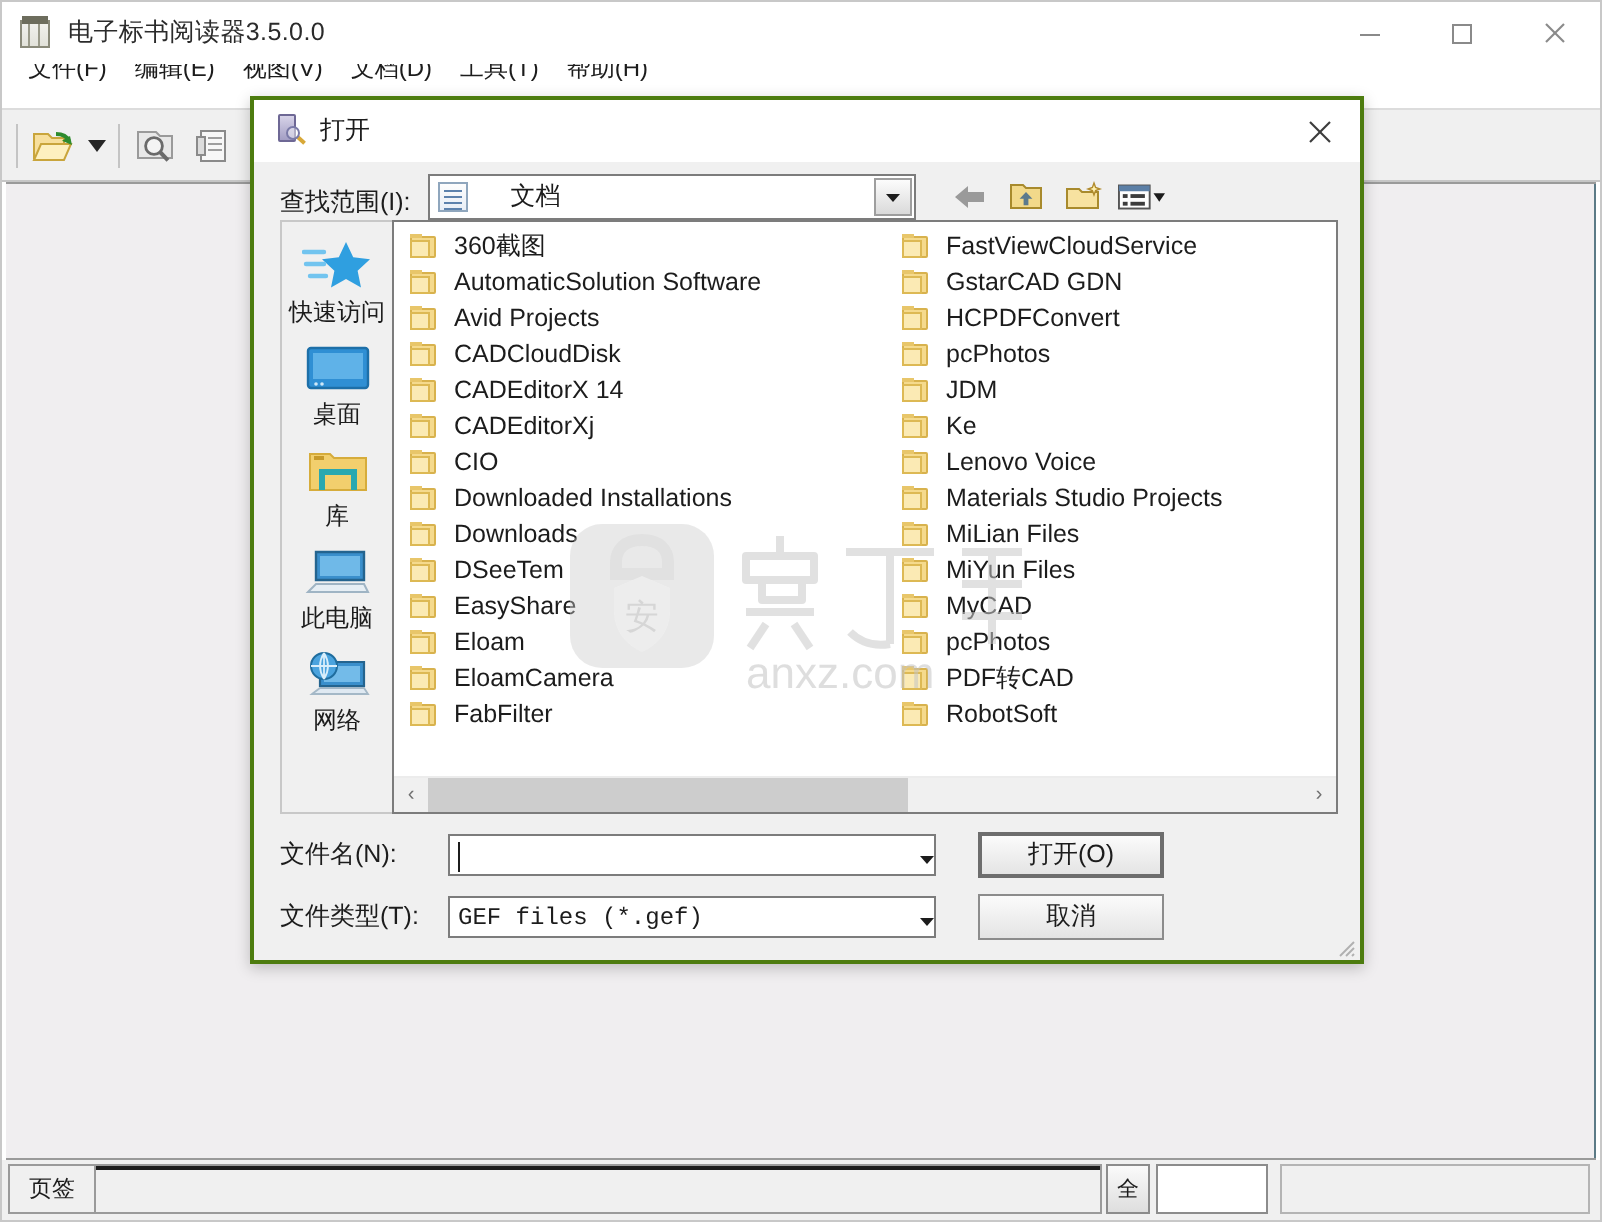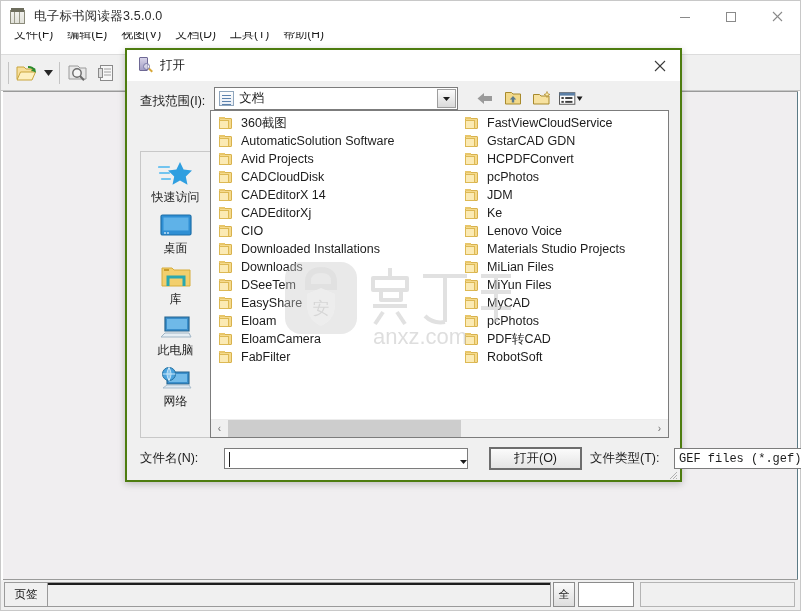--- a/index.html
+++ b/index.html
@@ -333,50 +333,49 @@
     align-self: stretch;
     margin: 1px;
     background: linear-gradient(180deg,#fcfcfc,#dadada);
     border: 1px solid #9e9e9e;
     box-sizing: border-box;
     display: flex;
     align-items: center;
     justify-content: center;
     flex: none;
   }
-  .lookin-combo { flex: 1 1 auto; max-width: 244px; }
+  .lookin-combo { flex: 1 1 auto; max-width: 244px; gap: 16px; }
   .nav-tools {
     display: flex;
     align-items: center;
     margin-left: 14px;
     gap: 5px;
   }
   .nav-btn {
     width: 24px; height: 24px;
     display: flex; align-items: center; justify-content: center;
   }
 
   .dlg-body {
     flex: 1 1 auto;
     display: flex;
     padding: 0 11px 0 13px;
     min-height: 0;
   }
   .places-bar {
-    width: 70px;
+    width: 56px;
     flex: none;
     background: #f0f0f0;
     border: 1px solid #c8c8c8;
     border-right: none;
     box-sizing: border-box;
     display: flex;
     flex-direction: column;
     align-items: center;
     padding-top: 6px;
-    margin-top: 41px;
   }
   .place {
     width: 66px;
     display: flex;
     flex-direction: column;
     align-items: center;
     margin-bottom: 4px;
   }
   .place-ic {
     height: 34px;
@@ -477,20 +476,21 @@
     left: 0; top: 0;
     width: 55%;
     height: 17px;
     background: #cdcdcd;
   }
 
   .dlg-fields {
     flex: none;
     padding: 9px 11px 10px 13px;
     display: flex;
+    flex-direction: column;
     gap: 8px;
   }
   .field-row {
     display: flex;
     align-items: center;
   }
   .field-label {
     width: 84px;
     flex: none;
     font-size: 12.5px;

